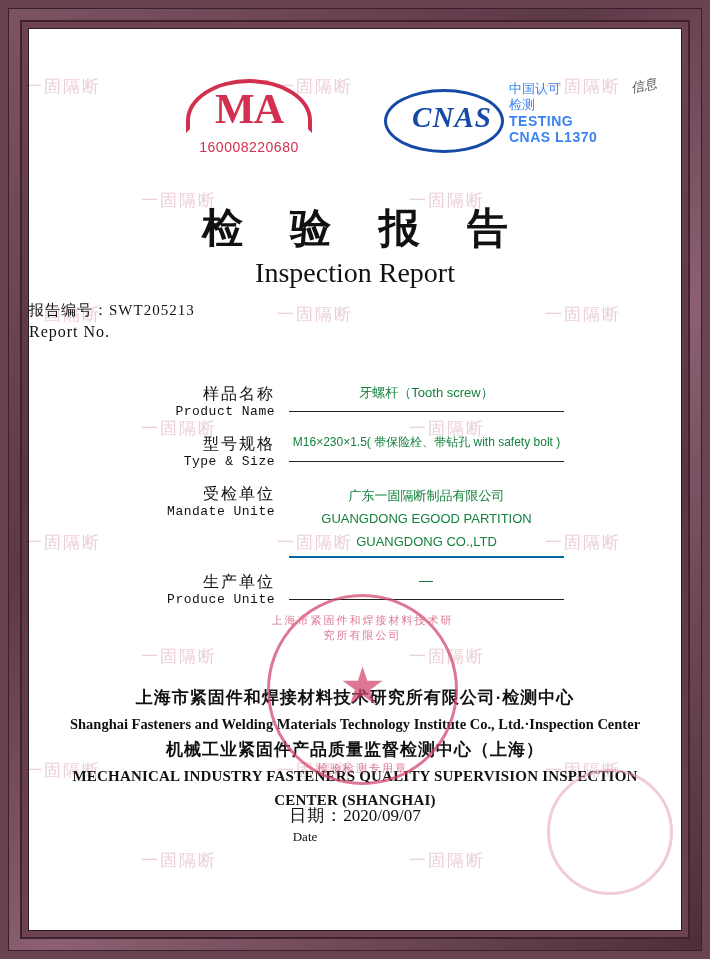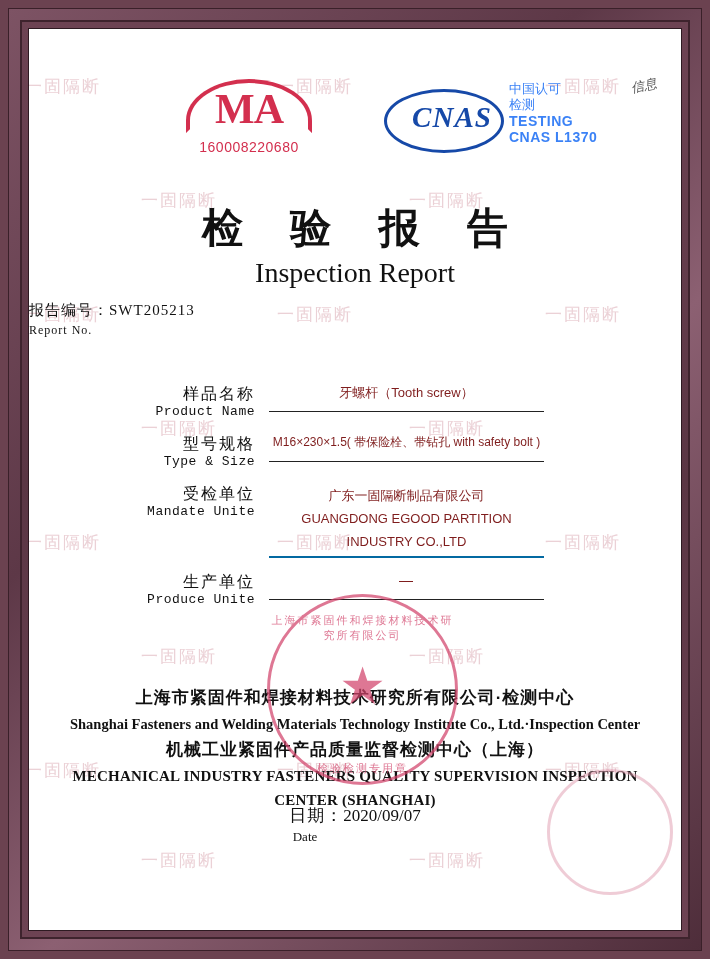--- a/index.html
+++ b/index.html
@@ -209,32 +209,33 @@
     color: #111;
     letter-spacing: 1px;
   }
   .report-no .line1 .val {
     font-family: "Liberation Serif", serif;
     font-size: 15px;
   }
   .report-no .line2 {
     margin-top: 3px;
     font-family: "Liberation Serif", serif;
-    font-size: 12px;
+    font-size: 16px;
     color: #111;
     letter-spacing: 1px;
     padding-right: 78px;
   }
 
   
   .fields {
     position: absolute;
     top: 355px;
     left: 0;
     width: 100%;
+    padding-left: 20px;
   }
   .field-row {
     position: relative;
     display: flex;
     align-items: flex-start;
     margin-bottom: 14px;
   }
   .field-label {
     width: 240px;
     text-align: right;
@@ -258,21 +259,21 @@
     line-height: 16px;
     letter-spacing: 0.5px;
   }
   .field-value {
     width: 275px;
     border-bottom: 1px solid #222;
     min-height: 28px;
     text-align: center;
     font-family: "Liberation Sans", sans-serif;
     font-size: 13px;
-    color: #7f1d1d;
+    color: #15803d;
     padding-bottom: 3px;
     box-sizing: border-box;
   }
   .field-value.two-line {
     min-height: 52px;
     line-height: 23px;
     border-bottom: 2px solid #0369a1;
   }
   .field-value .sub {
     display: block;
@@ -471,21 +472,21 @@
         </div>
 
         <div class="field-row">
           <div class="field-label">
             <span class="cn">受检单位</span>
             <span class="en">Mandate Unite</span>
           </div>
           <div class="field-value two-line">
             <span class="sub">广东一固隔断制品有限公司</span>
             <span class="sub">GUANGDONG EGOOD PARTITION</span>
-            <span class="sub">INDUSTRY CO.,LTD</span>
+            <span class="sub">GUANGDONG CO.,LTD</span>
           </div>
         </div>
 
         <div class="field-row" style="margin-top:8px;">
           <div class="field-label">
             <span class="cn">生产单位</span>
             <span class="en">Produce Unite</span>
           </div>
           <div class="field-value dash">—</div>
         </div>

